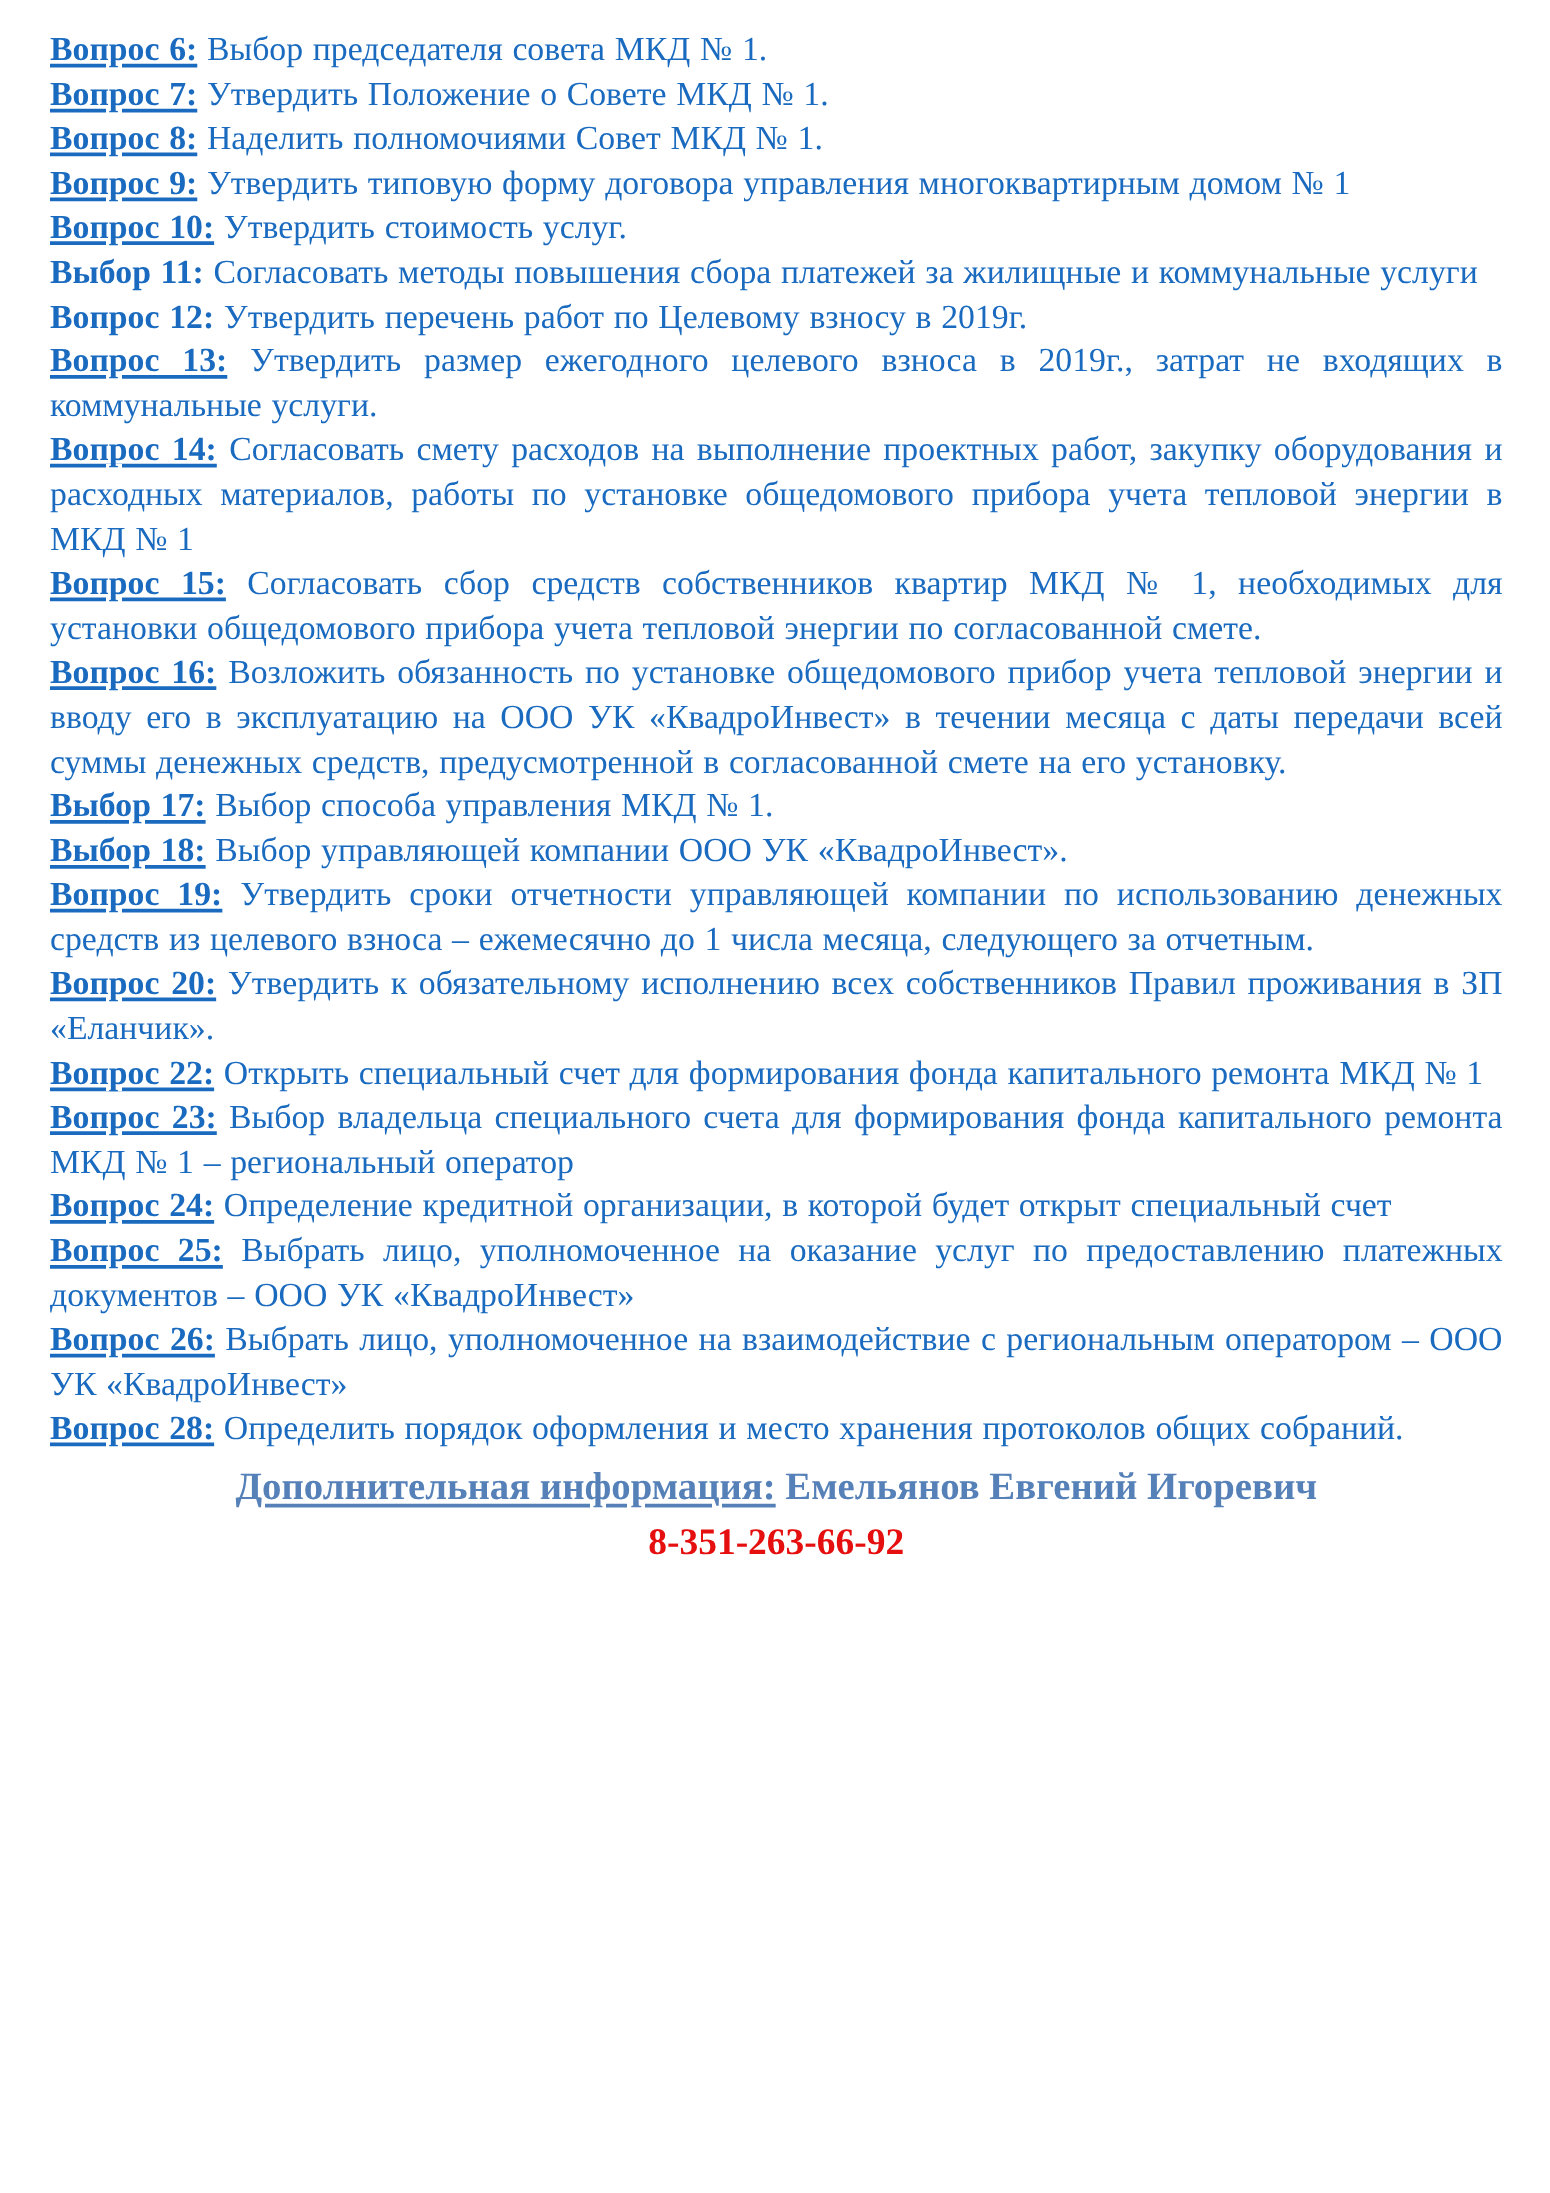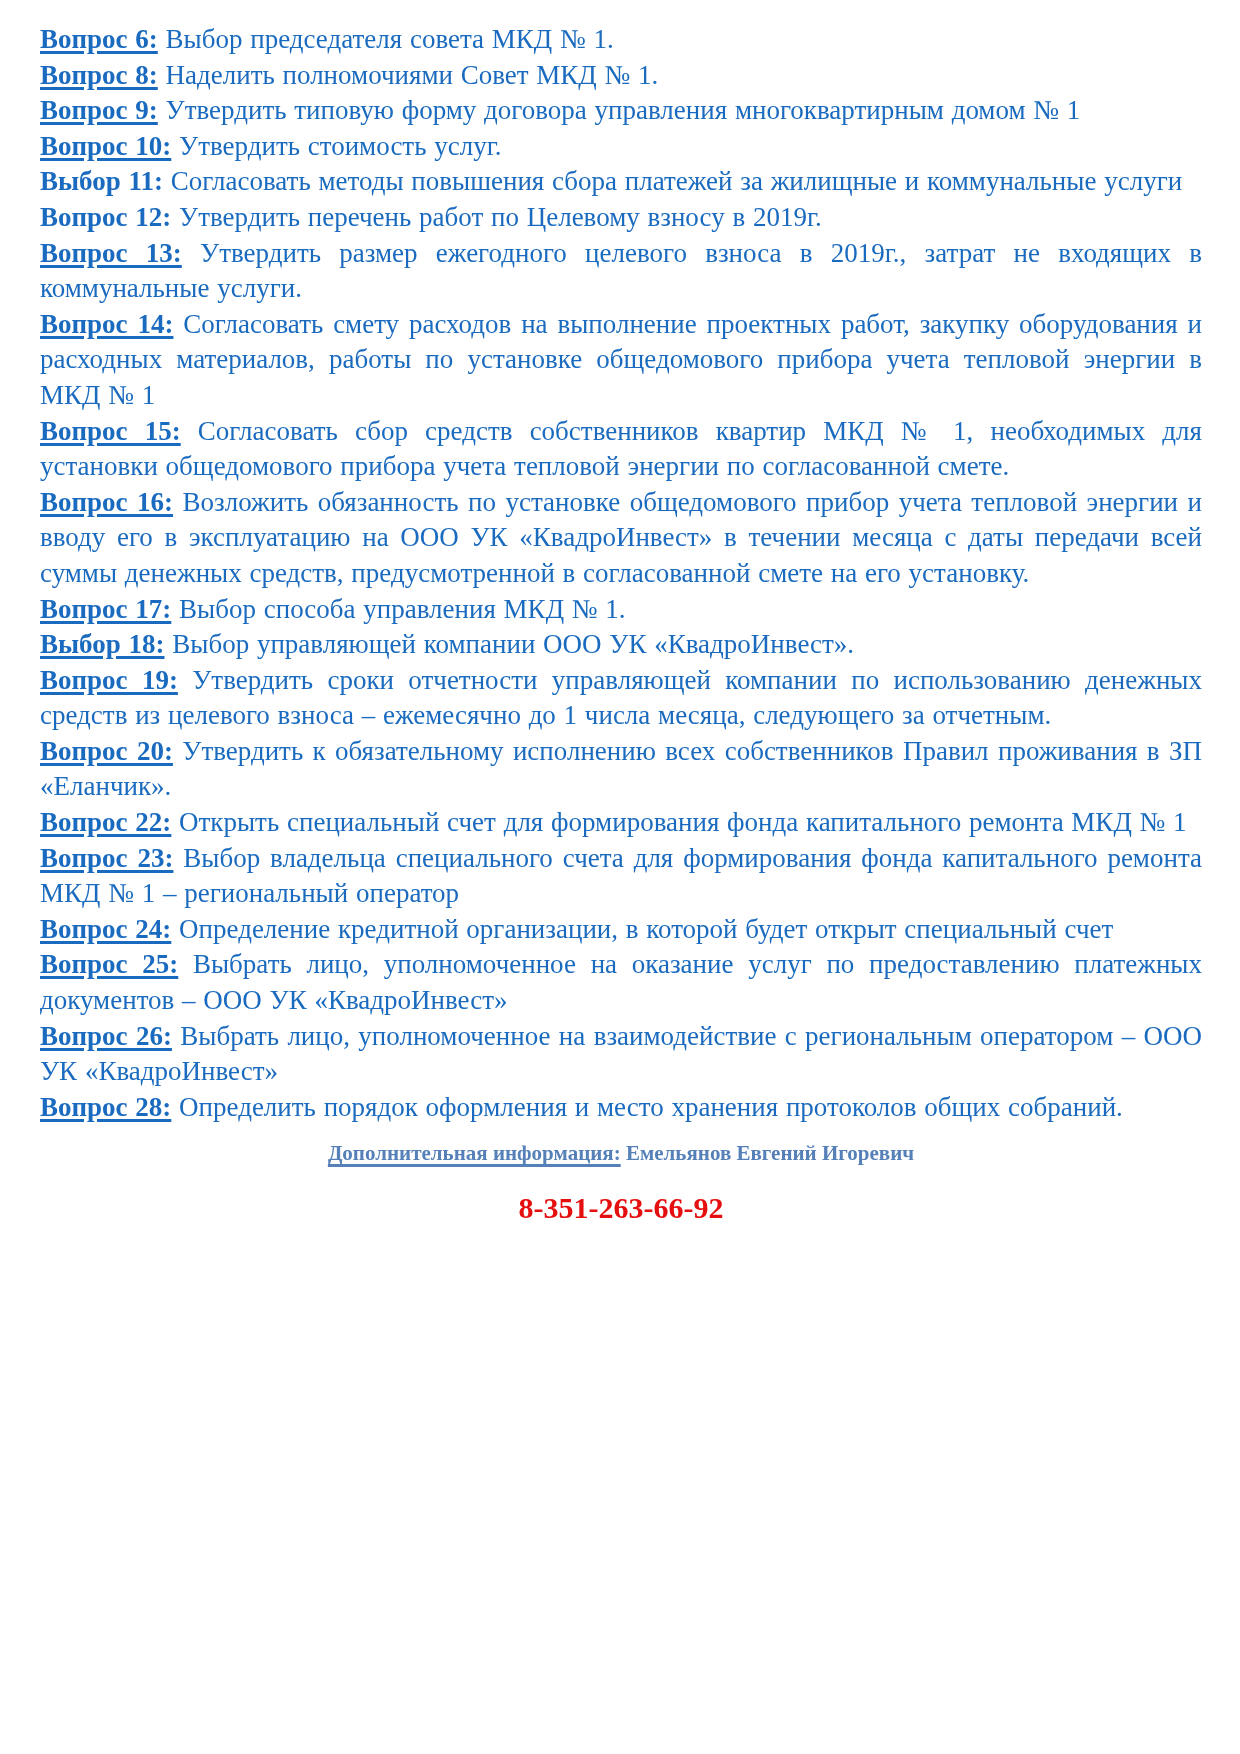--- a/index.html
+++ b/index.html
@@ -30,24 +30,24 @@
   .q .lbl{
     font-weight:bold;
     white-space:nowrap;
   }
   .q .lbl.u{
     text-decoration:underline;
     text-decoration-thickness:2.5px;
     text-underline-offset:3px;
   }
   .footer-line{
-    margin:7px 0 14px 0;
+    margin:7px 0 4px 0;
     text-align:center;
     color:var(--footer-blue);
-    font-size:21px;
+    font-size:31px;
     line-height:42px;
     font-weight:bold;
   }
   .footer-line .flbl{
     text-decoration:underline;
     text-decoration-thickness:3px;
     text-underline-offset:4px;
   }
   .phone-line{
     margin:0;
@@ -57,30 +57,31 @@
     line-height:40px;
     font-weight:bold;
   }
 </style>
 </head>
 <body>
 
 <div class="page">
   <div id="questions-list">
       <p class="q"><span class="lbl u">Вопрос 6:</span> <span>Выбор председателя совета МКД № 1.</span></p>
+      <p class="q"><span class="lbl u">Вопрос 7:</span> <span>Утвердить Положение о Совете МКД № 1.</span></p>
       <p class="q"><span class="lbl u">Вопрос 8:</span> <span>Наделить полномочиями Совет МКД № 1.</span></p>
       <p class="q"><span class="lbl u">Вопрос 9:</span> <span>Утвердить типовую форму договора управления многоквартирным домом № 1</span></p>
       <p class="q"><span class="lbl u">Вопрос 10:</span> <span>Утвердить стоимость услуг.</span></p>
       <p class="q"><span class="lbl">Выбор 11:</span> <span>Согласовать методы повышения сбора платежей за жилищные и коммунальные услуги</span></p>
       <p class="q"><span class="lbl">Вопрос 12:</span> <span>Утвердить перечень работ по Целевому взносу в 2019г.</span></p>
       <p class="q"><span class="lbl u">Вопрос 13:</span> <span>Утвердить размер ежегодного целевого взноса в 2019г., затрат  не входящих в коммунальные услуги.</span></p>
       <p class="q"><span class="lbl u">Вопрос 14:</span> <span>Согласовать смету расходов на выполнение проектных работ, закупку оборудования и расходных материалов, работы по установке общедомового прибора учета тепловой энергии в МКД № 1</span></p>
       <p class="q"><span class="lbl u">Вопрос 15:</span> <span>Согласовать сбор средств собственников квартир МКД № 1, необходимых для установки общедомового прибора учета тепловой энергии по согласованной смете.</span></p>
       <p class="q"><span class="lbl u">Вопрос 16:</span> <span>Возложить обязанность по установке общедомового прибор учета тепловой энергии и вводу его в эксплуатацию на ООО УК «КвадроИнвест» в течении месяца с даты передачи всей суммы денежных средств, предусмотренной в согласованной смете на его установку.</span></p>
-      <p class="q"><span class="lbl u">Вопрос 17:</span> <span>Выбор способа управления МКД № 1.</span></p>
+      <p class="q"><span class="lbl u">Выбор 17:</span> <span>Выбор способа управления МКД № 1.</span></p>
       <p class="q"><span class="lbl u">Выбор 18:</span> <span>Выбор управляющей компании ООО УК «КвадроИнвест».</span></p>
       <p class="q"><span class="lbl u">Вопрос 19:</span> <span>Утвердить сроки отчетности управляющей компании по использованию денежных средств из целевого взноса – ежемесячно до 1 числа месяца, следующего за отчетным.</span></p>
       <p class="q"><span class="lbl u">Вопрос 20:</span> <span>Утвердить к обязательному исполнению всех собственников Правил проживания в ЗП «Еланчик».</span></p>
       <p class="q"><span class="lbl u">Вопрос 22:</span> <span>Открыть специальный счет для формирования фонда капитального ремонта МКД № 1</span></p>
       <p class="q"><span class="lbl u">Вопрос 23:</span> <span>Выбор владельца специального счета для формирования фонда капитального ремонта МКД № 1 – региональный оператор</span></p>
       <p class="q"><span class="lbl u">Вопрос 24:</span> <span>Определение кредитной организации, в которой будет открыт специальный счет</span></p>
       <p class="q"><span class="lbl u">Вопрос 25:</span> <span>Выбрать лицо, уполномоченное на оказание услуг по предоставлению платежных документов – ООО УК «КвадроИнвест»</span></p>
       <p class="q"><span class="lbl u">Вопрос 26:</span> <span>Выбрать лицо, уполномоченное на взаимодействие с региональным оператором – ООО УК «КвадроИнвест»</span></p>
       <p class="q"><span class="lbl u">Вопрос 28:</span> <span>Определить порядок оформления и место хранения протоколов общих собраний.</span></p>
     </div>

